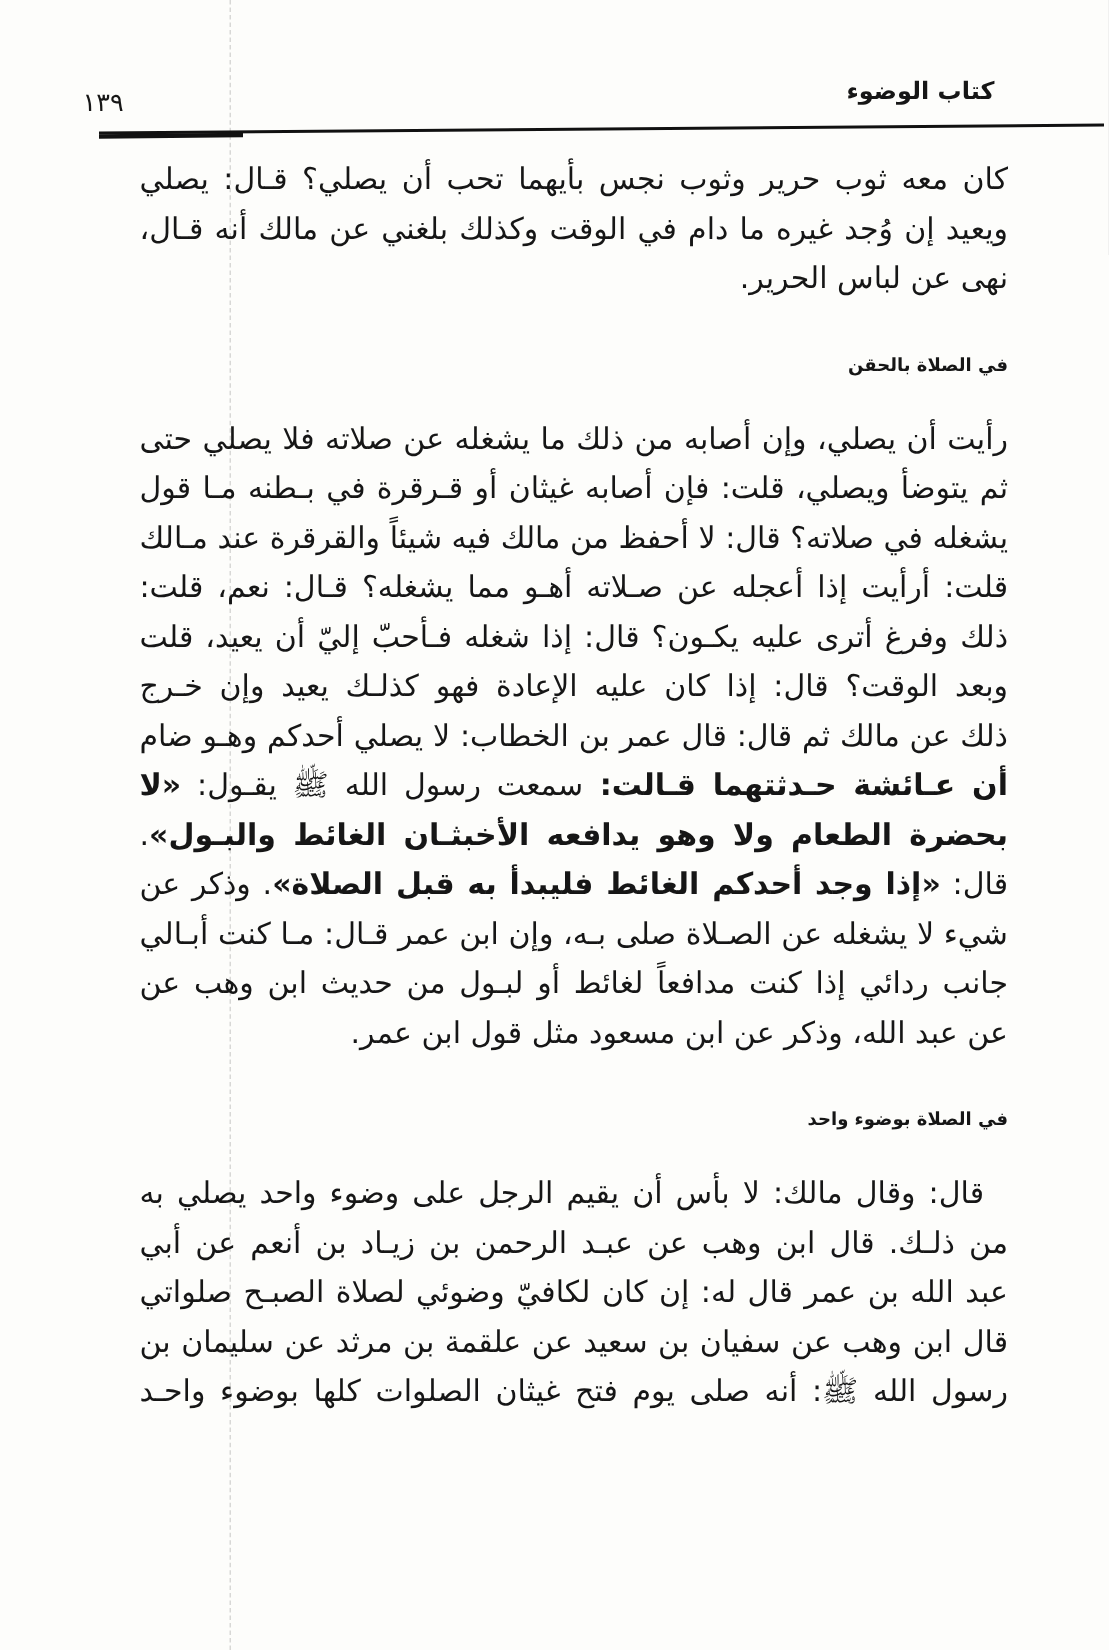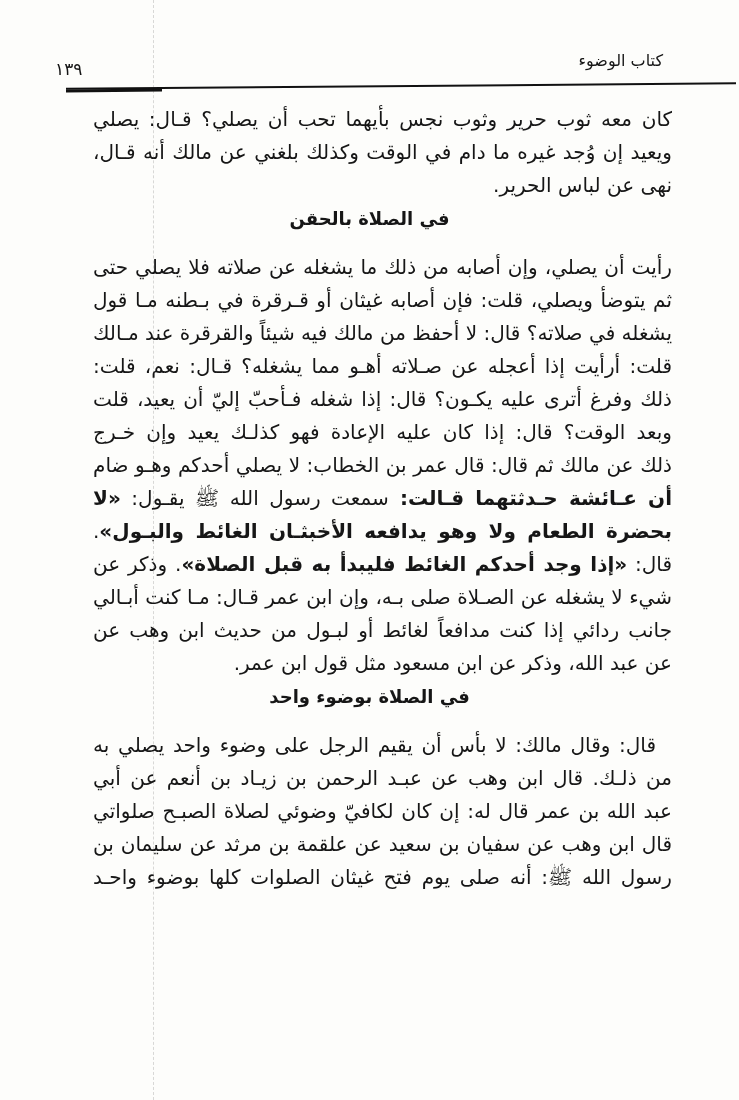--- a/index.html
+++ b/index.html
@@ -11,21 +11,21 @@
     font-family:"DejaVu Sans", sans-serif;
     color:#161616;
     overflow:hidden;
   }
   .scan-fold-line {
     position:absolute; left:153px; top:0; bottom:0; width:0;
     border-left:1px dashed rgba(70,70,70,0.20);
   }
   .hdr-title {
     position:absolute; top:51px; right:76px;
-    font-size:16px; font-weight:normal;
+    font-size:16px; font-weight:bold;
   }
   .hdr-num {
     position:absolute; top:59px; left:55px;
     font-size:17px; font-weight:normal; letter-spacing:1px;
   }
   .hdr-rule {
     position:absolute; top:85px; left:66px; right:3px; height:2px;
     background:#111; transform:rotate(-0.45deg);
   }
   .hdr-rule-thick {
@@ -40,22 +40,22 @@
   .line {
     height:33px; line-height:33px;
     text-align:justify; text-align-last:justify;
     overflow:hidden;
   }
   .line.last { text-align:left; text-align-last:right; }
   .line.indent { padding-right:16px; }
   .seg.bold { font-weight:bold; }
   .heading {
     height:33px; line-height:33px;
-    margin-bottom:16px;
-    text-align:center; font-size:18px; font-weight:bold;
+    margin-top:25px; margin-bottom:16px;
+    font-size:12px; font-weight:bold;
     direction:rtl;
   }
 </style>
 </head>
 <body>
 
 <div class="sheet">
   <div class="scan-fold-line"></div>
 
   <div class="hdr-title">كتاب الوضوء</div>

